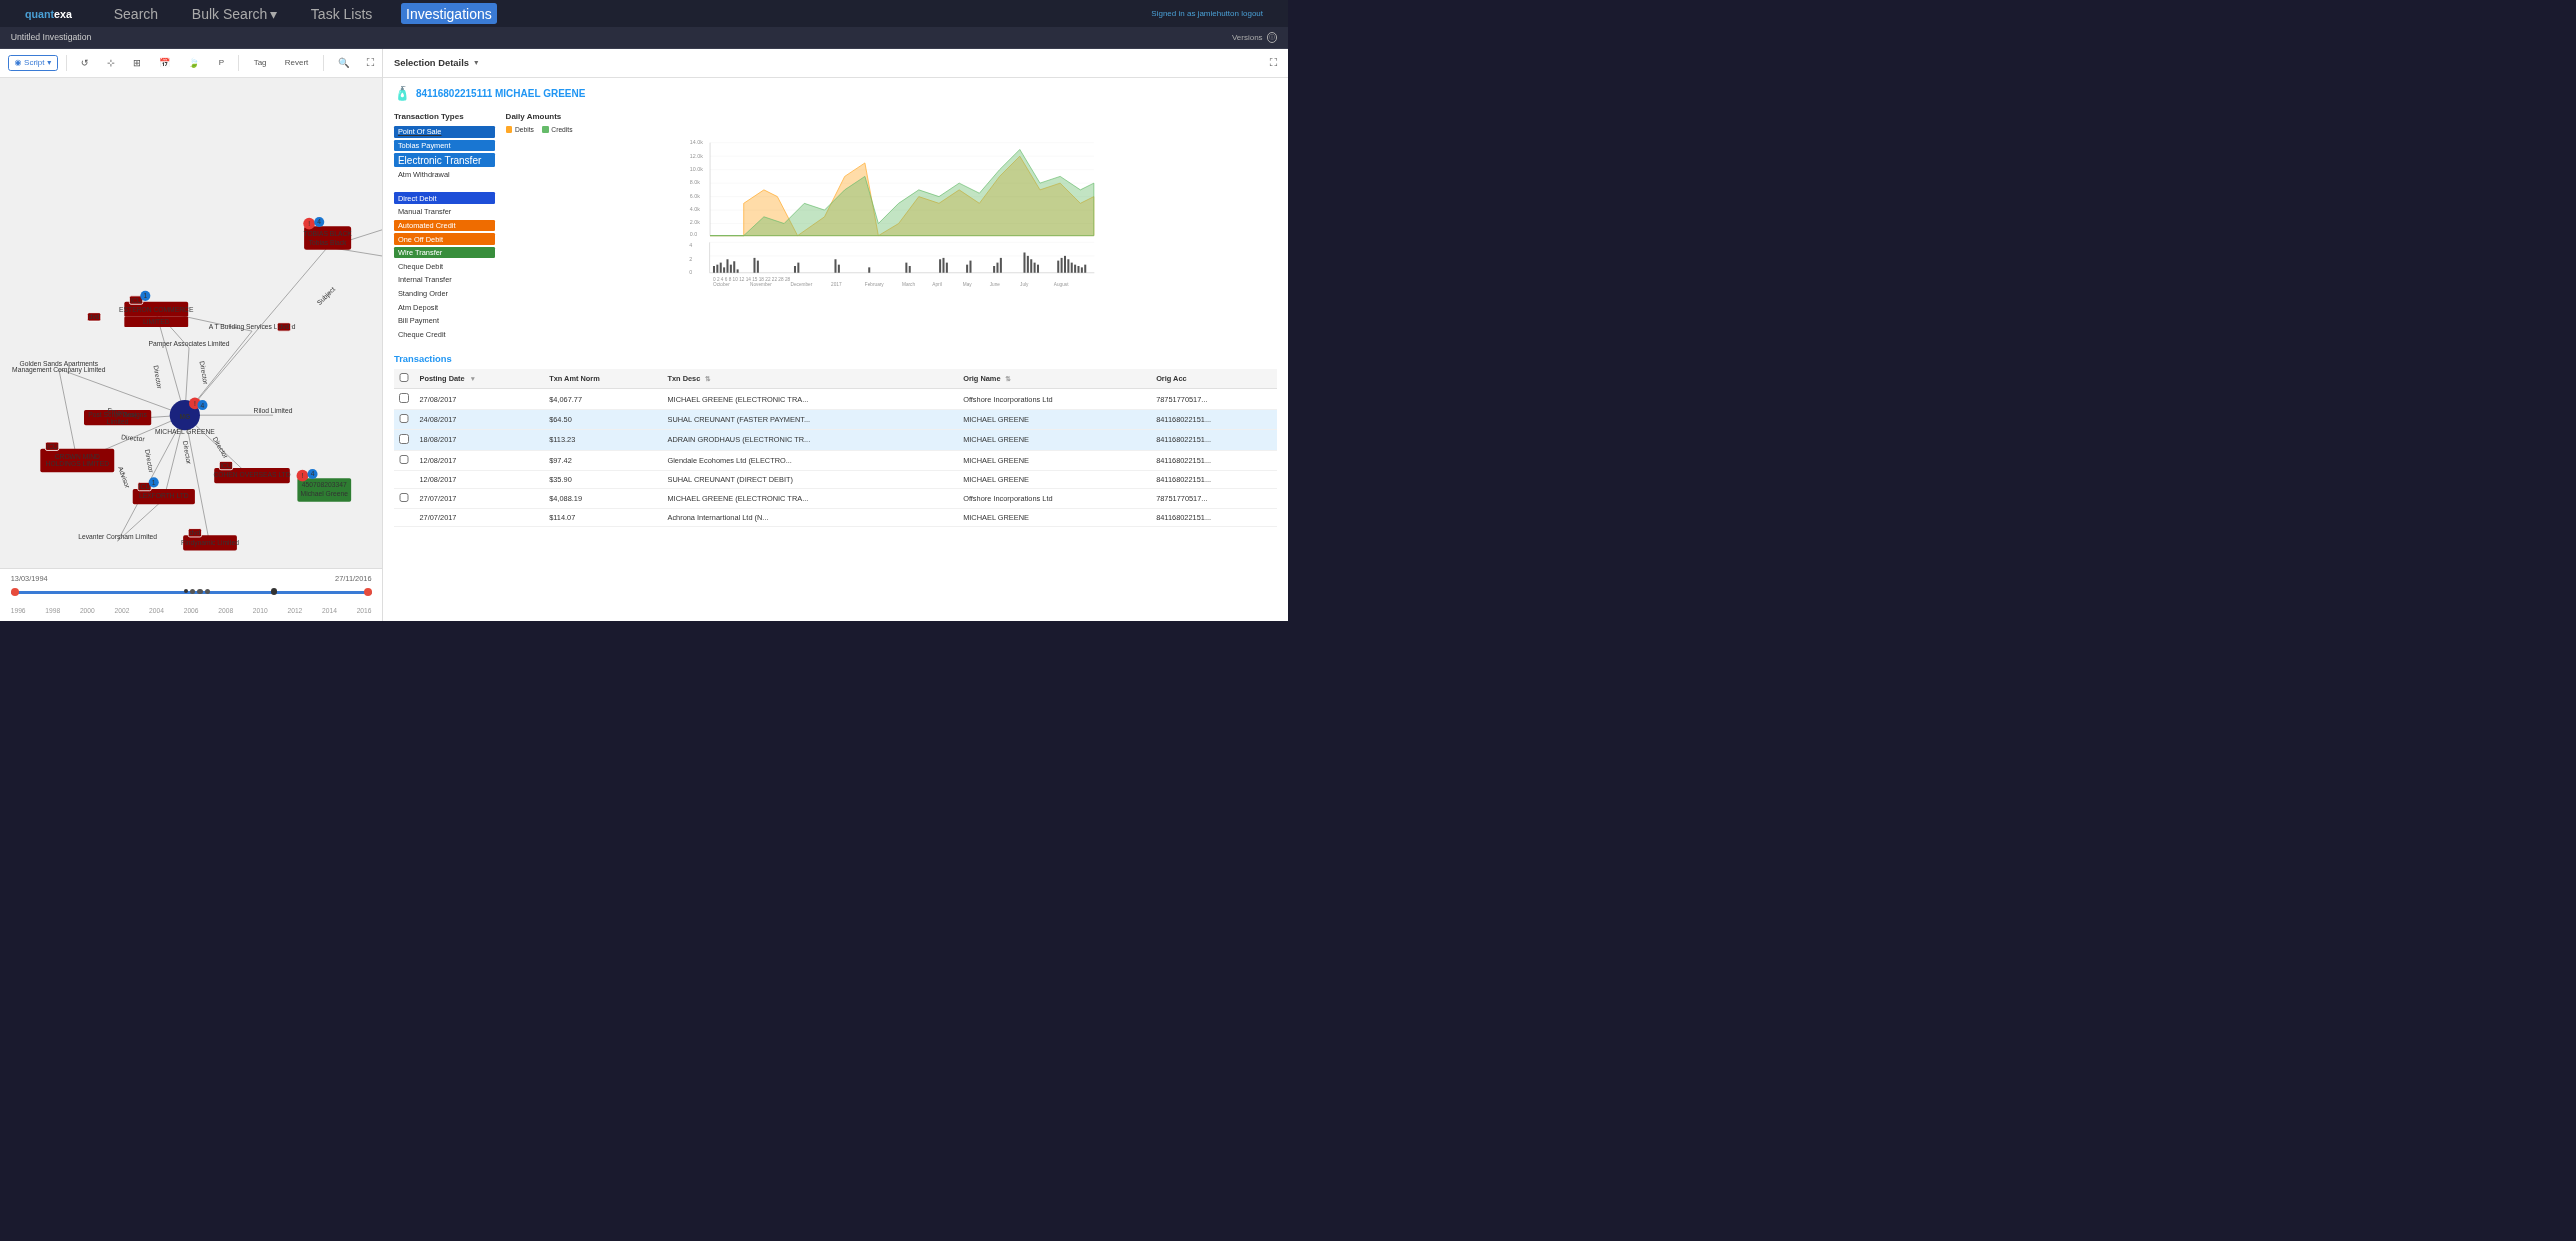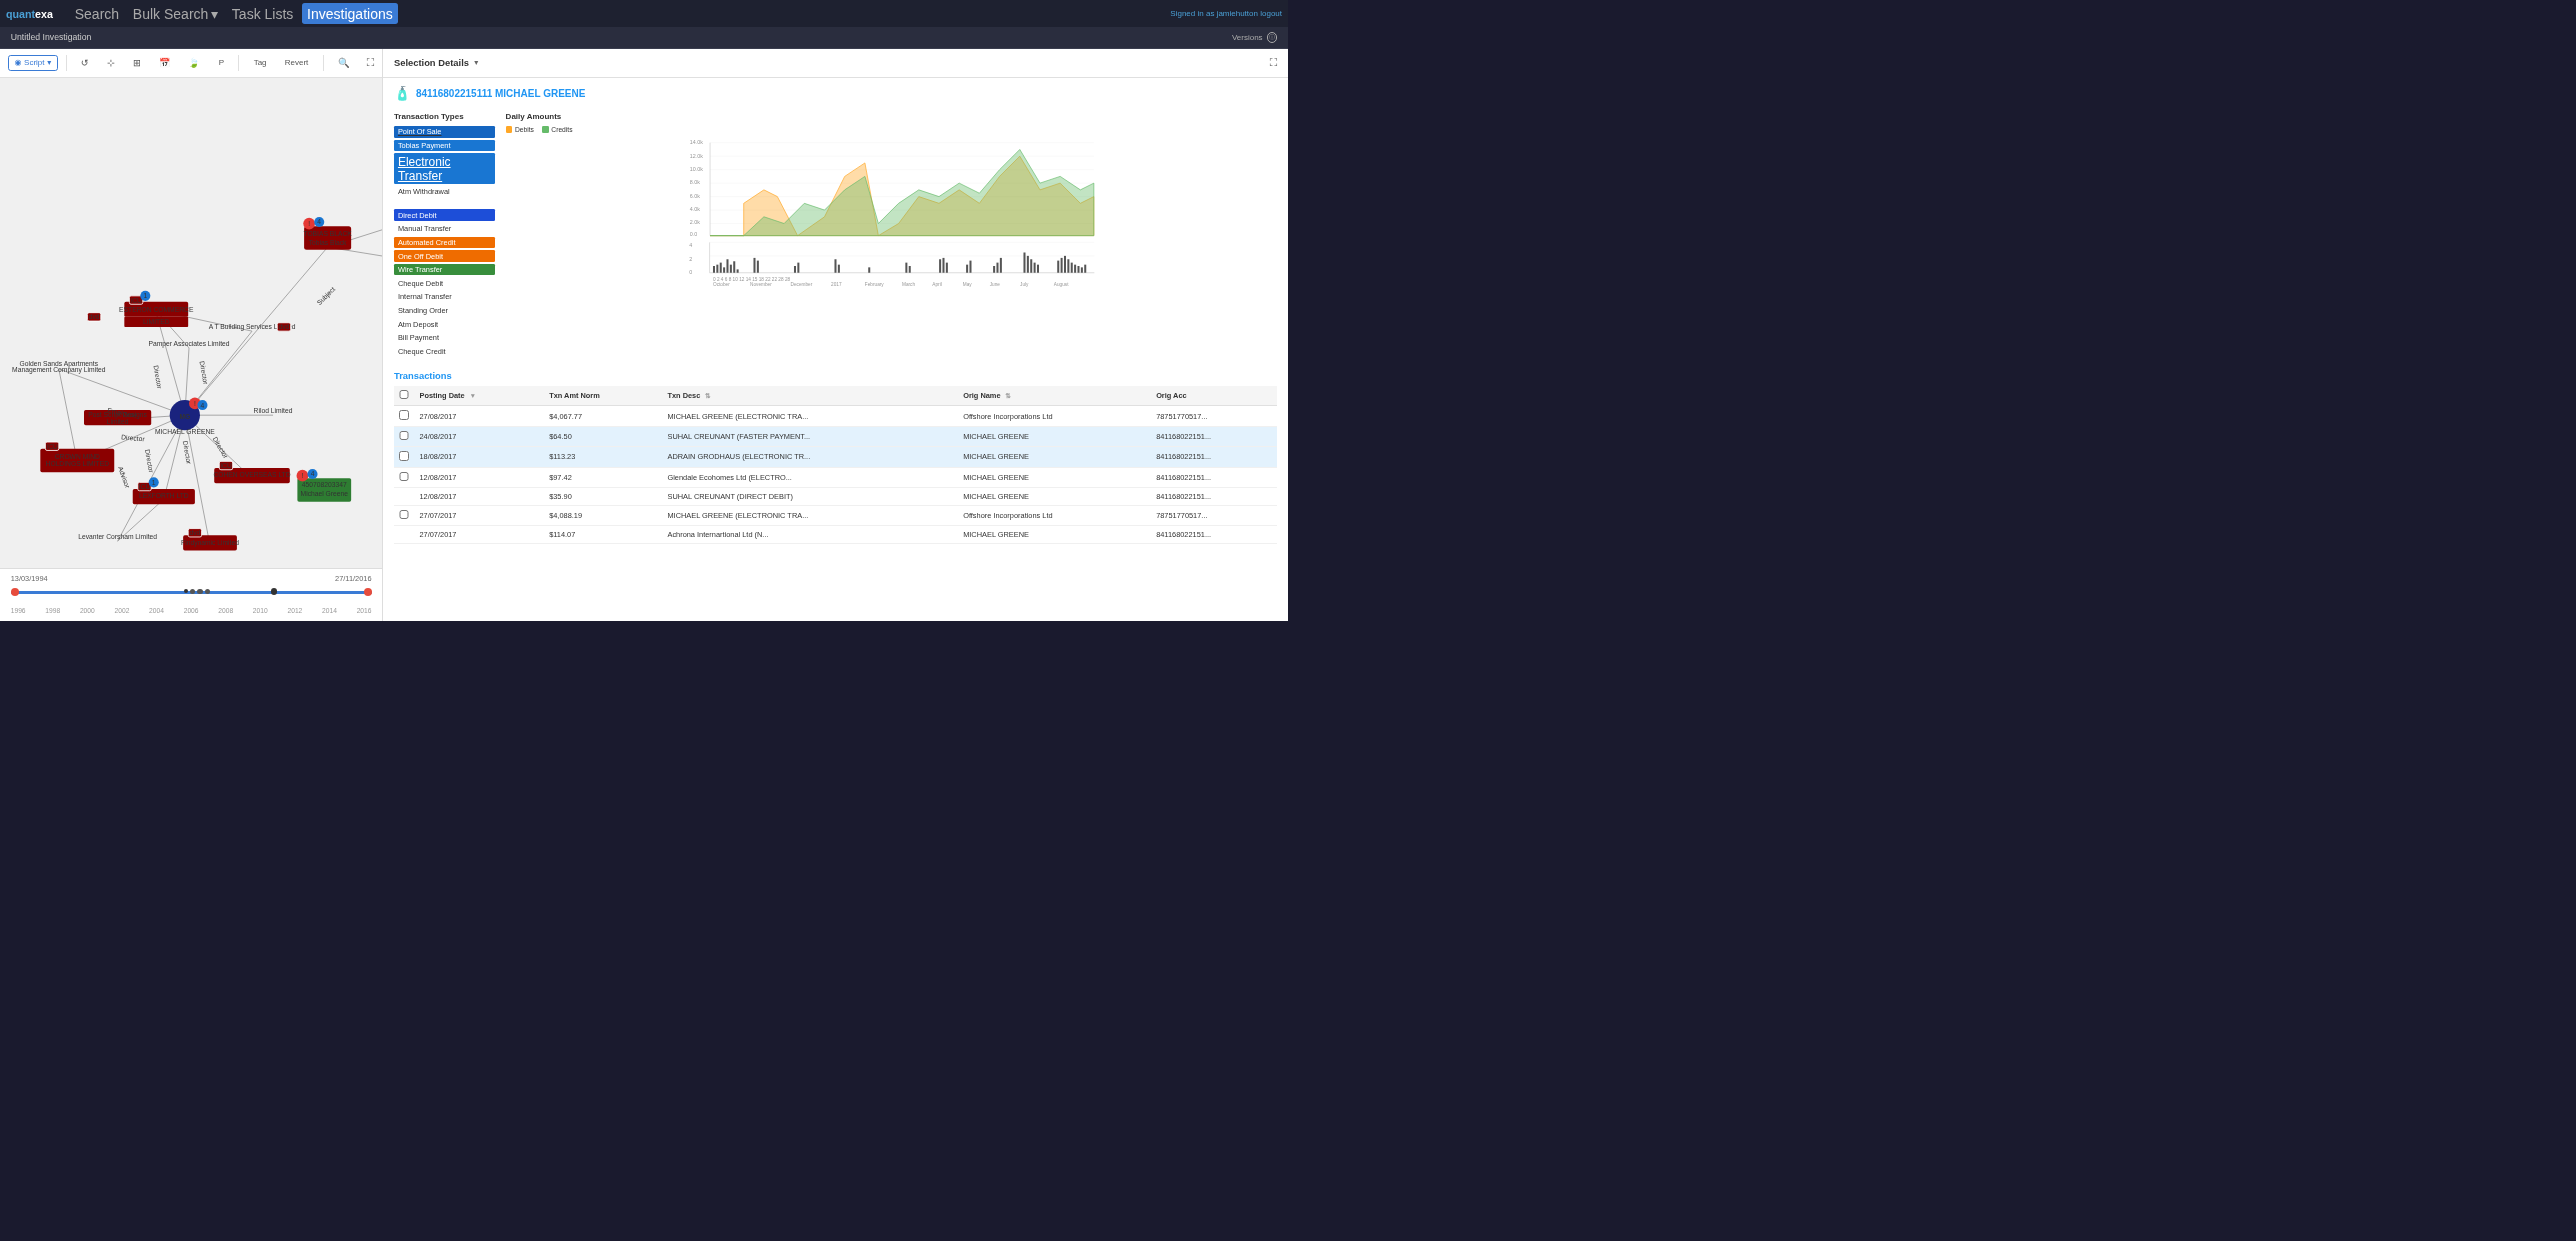--- a/index.html
+++ b/index.html
@@ -4,22 +4,22 @@
   <style>
     * { box-sizing: border-box; margin: 0; padding: 0; }
     body { font-family: Arial, sans-serif; background: #1a1a2e; color: #333; font-size: 8px; overflow: hidden; width: 1288px; height: 621px; transform-origin: top left; }
     
     
     .top-nav {
       background: #1e2130;
       height: 27px;
       display: flex;
       align-items: center;
-      padding: 0 6px;
-      gap: 3px;
+      padding: 0 25px;
+      gap: 23px;
     }
     .logo {
       color: white;
       font-size: 10.7px;
       font-weight: bold;
       margin-right: 13.4px;
     }
     .logo span { color: #4a9fd4; }
     .nav-item {
       color: #aaa;
@@ -678,21 +678,21 @@
         <div class="txn-types">
           <div class="section-title">Transaction Types</div>
 
           <div class="txn-type-item" style="background:#1565c0;text-decoration:underline;">
             <span style="color:white; font-size:7.4px;">Point Of Sale</span>
           </div>
           <div class="txn-type-item" style="background:#1976d2;">
             <span style="color:white; font-size:7.4px;">Tobias Payment</span>
           </div>
           <div class="txn-type-item" style="background:#1976d2;">
-            <span style="color:white; font-size:12px;text-decoration:underline;">Electronic Transfer</span>
+            <span style="color:white; font-size:10px;">Electronic Transfer</span>
           </div>
           <div class="txn-type-item">
             <span style="font-size:7.4px;">Atm Withdrawal</span>
           </div>
           <div class="txn-type-item" style="background:#1d4ed8;margin-top:12px;">
             <span style="color:white; font-size:7.4px;">Direct Debit</span>
           </div>
           <div class="txn-type-item">
             <span style="font-size:7.4px;">Manual Transfer</span>
           </div>

